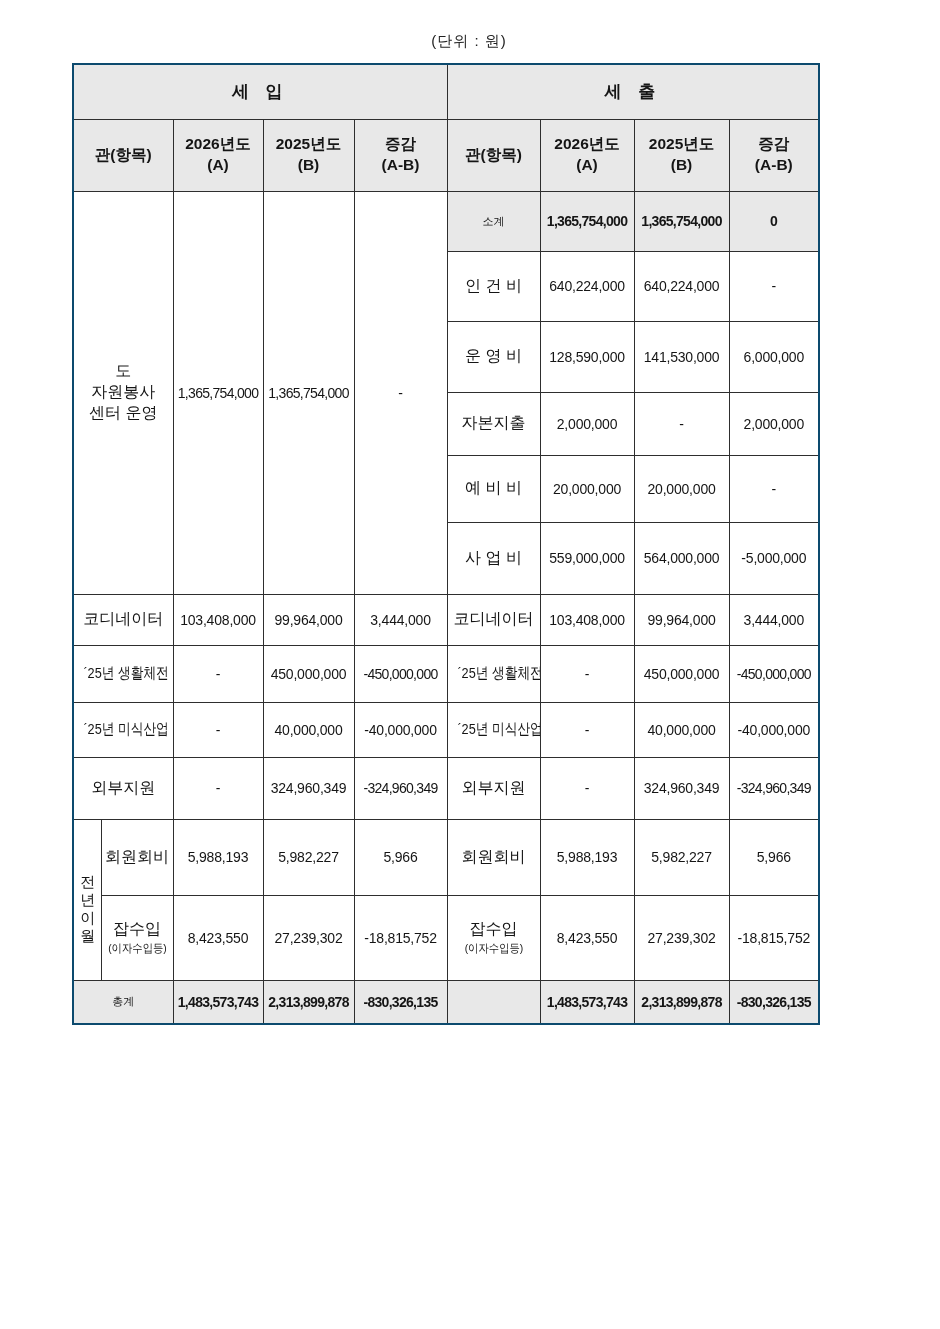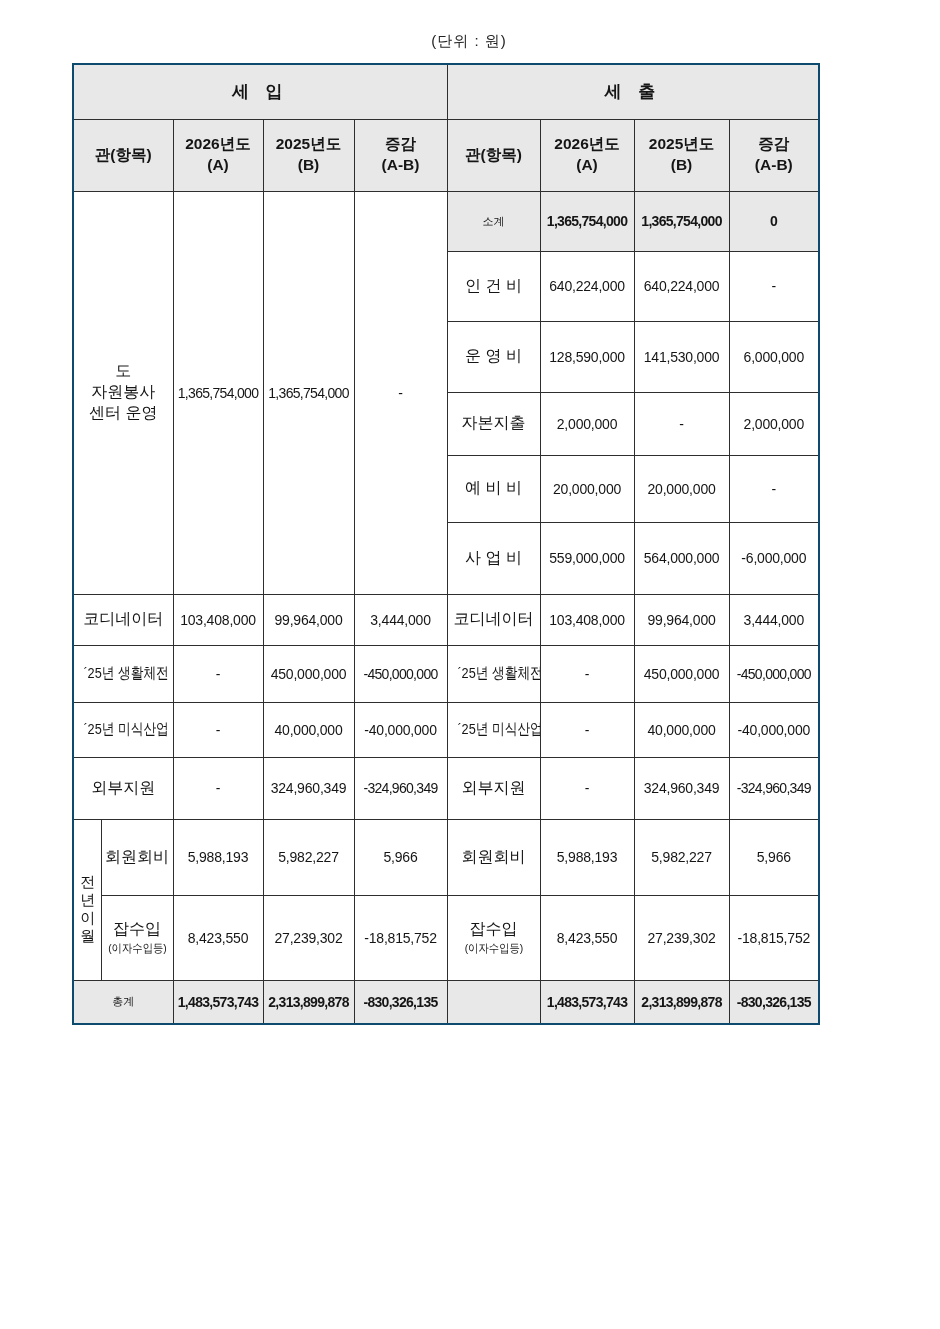--- a/index.html
+++ b/index.html
@@ -127,21 +127,21 @@
       <td class="label mid">예 비 비</td>
       <td class="num">20,000,000</td>
       <td class="num">20,000,000</td>
       <td class="num">-</td>
     </tr>
 
     <tr style="height:72px">
       <td class="label mid">사 업 비</td>
       <td class="num">559,000,000</td>
       <td class="num">564,000,000</td>
-      <td class="num">-6,000,000</td>
+      <td class="num">-5,000,000</td>
     </tr>
 
     <tr style="height:51px">
       <td colspan="2" class="label">코디네이터</td>
       <td class="num">103,408,000</td>
       <td class="num">99,964,000</td>
       <td class="num">3,444,000</td>
       <td class="label mid">코디네이터</td>
       <td class="num">103,408,000</td>
       <td class="num">99,964,000</td>

